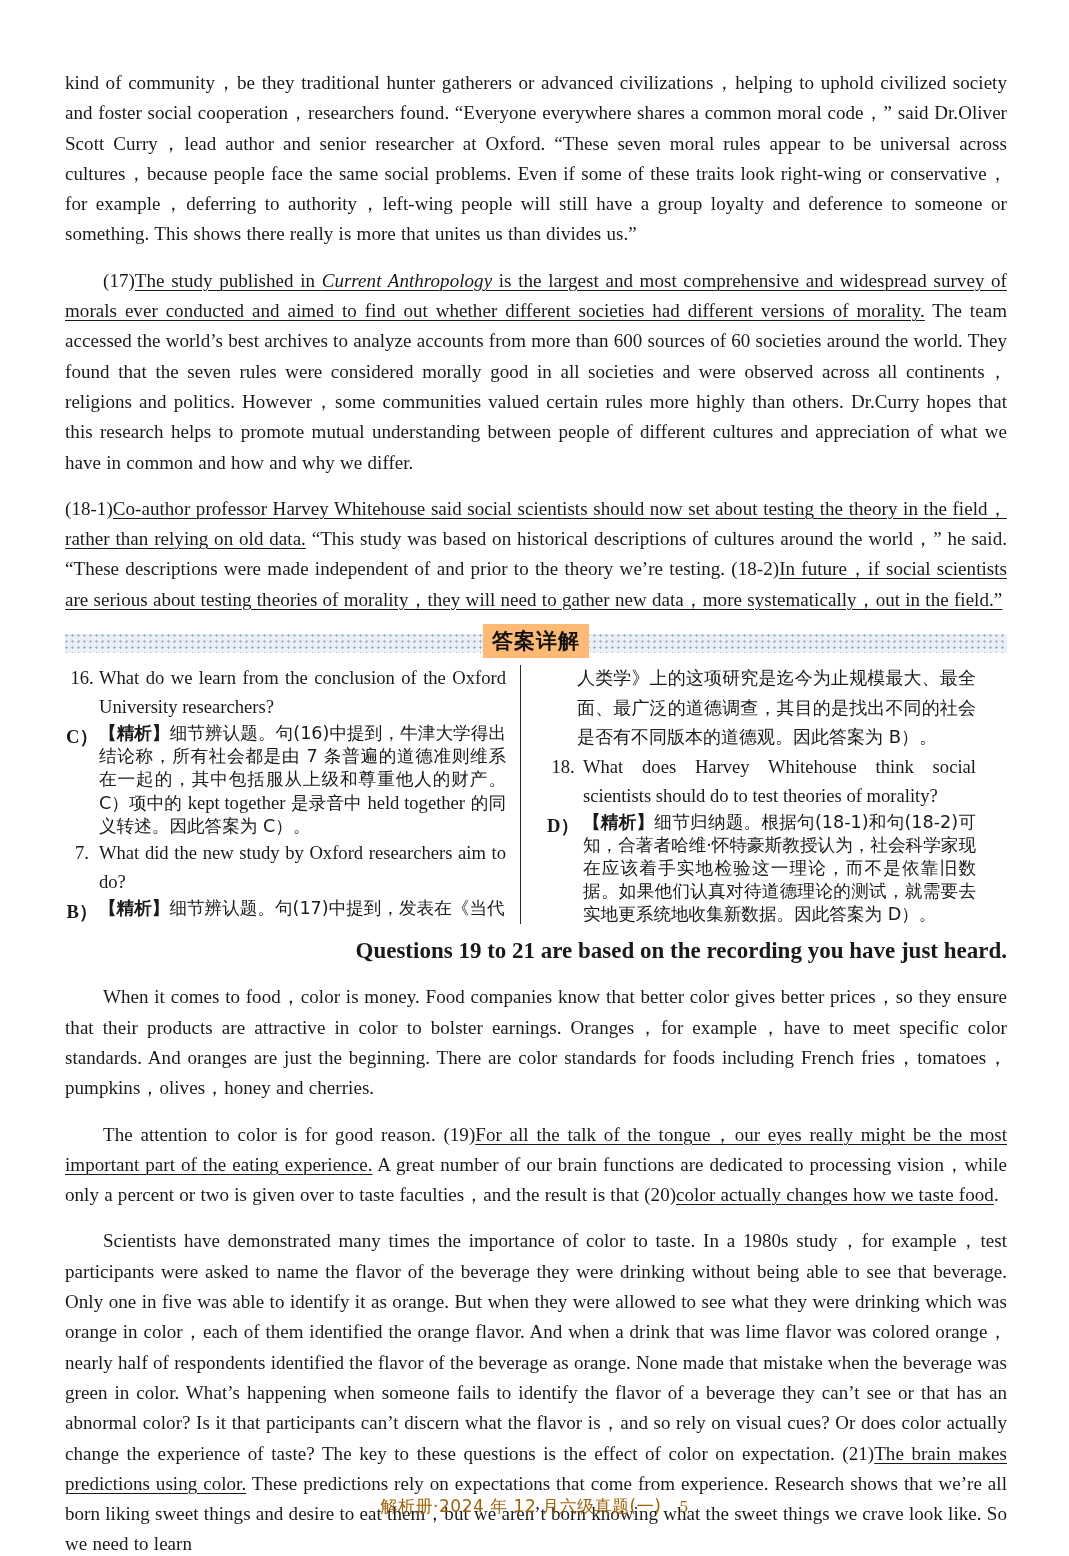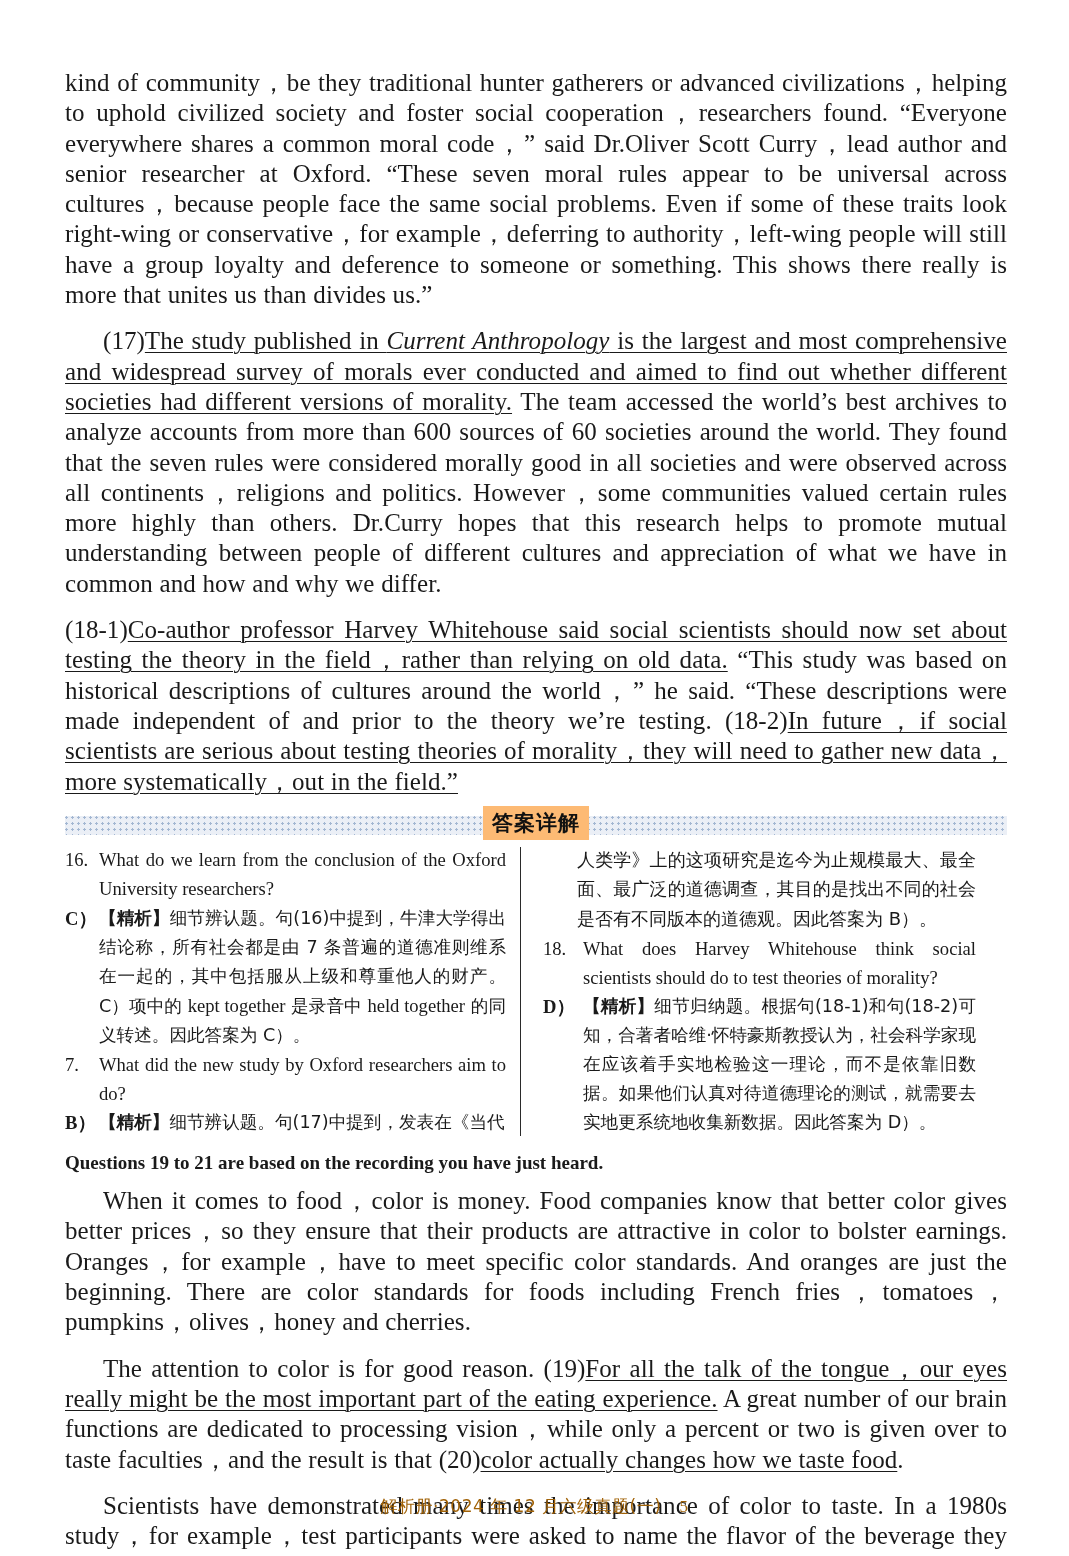--- a/index.html
+++ b/index.html
@@ -23,21 +23,21 @@
   }
   .content {
     position: absolute;
     left: 65px;
     top: 68px;
     width: 942px;
   }
 
   
   .para {
-    font-size: 25px;
+    font-size: 19px;
     line-height: 30.3px;
     text-align: justify;
     text-align-last: left;
     text-justify: inter-word;
     margin: 0;
     letter-spacing: 0.05px;
     word-spacing: 0.4px;
   }
   .para.indent { text-indent: 38px; }
   .para + .para { margin-top: 16px; }
@@ -102,32 +102,32 @@
   }
 
   .qitem {
     display: flex;
     font-size: 18.6px;
     line-height: 29.4px;
   }
   .qnum {
     flex: 0 0 auto;
     width: 34px;
-    text-align: left;
+    text-align: center;
   }
   .qnum.wide { width: 40px; }
   .qbody {
     flex: 1 1 auto;
     text-align: justify;
     text-align-last: left;
   }
   .qbody.cn {
     font-family: "DejaVu Sans", "Liberation Sans", sans-serif;
     font-size: 17.6px;
-    line-height: 29px;
+    line-height: 23px;
     text-align-last: left;
   }
   .opt {
     font-weight: bold;
     font-family: "Liberation Serif", serif;
   }
   .tag {
     font-weight: bold;
     font-family: "DejaVu Sans", "Liberation Sans", sans-serif;
   }
@@ -140,24 +140,25 @@
     font-size: 18px;
     line-height: 29.6px;
     padding-left: 34px;
     text-align: justify;
     text-align-last: left;
   }
 
   
   .q-heading {
     font-weight: bold;
-    font-size: 19px;
+    font-size: 23px;
     line-height: 30.3px;
     margin-top: 10px;
-    margin-bottom: 8px;
+    margin-bottom: 16px;
+    text-align: right;
   }
 
   
   .footer {
     position: absolute;
     left: 0;
     right: 0;
     bottom: 38px;
     text-align: center;
     font-family: "DejaVu Sans", "Liberation Sans", sans-serif;

